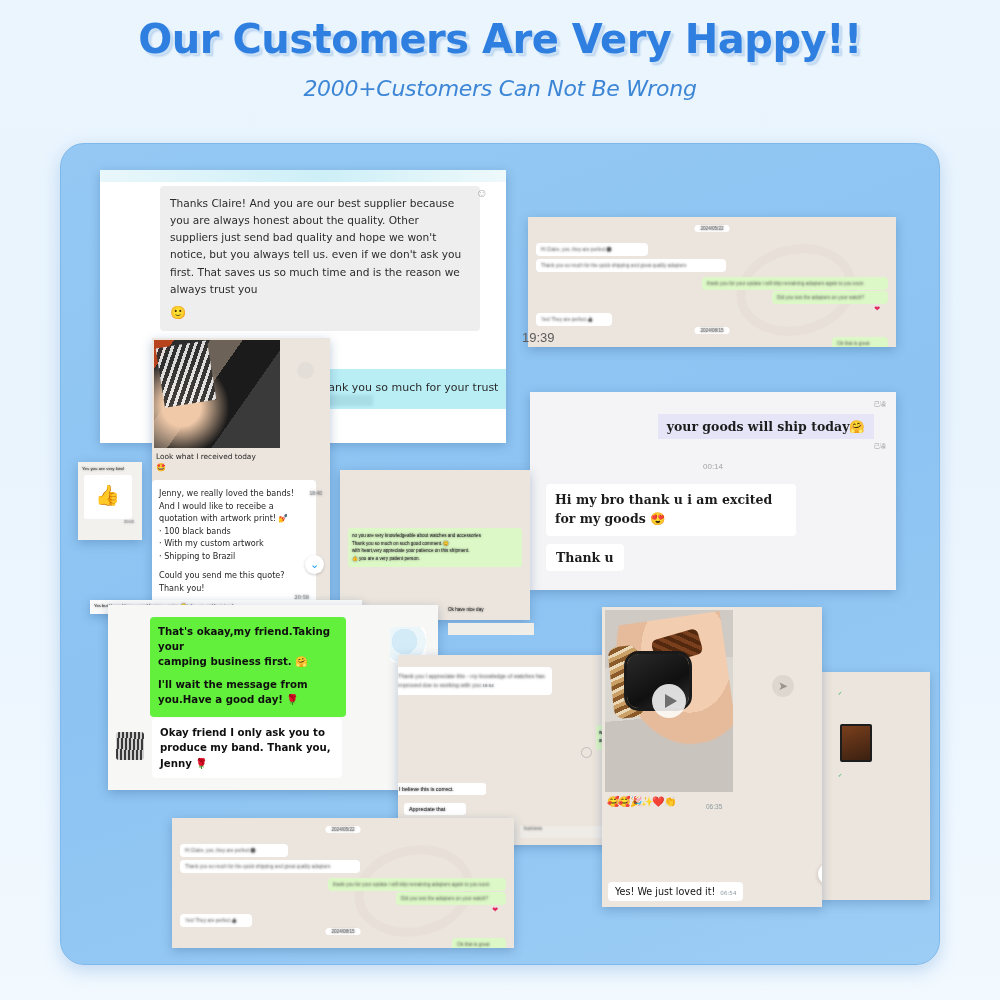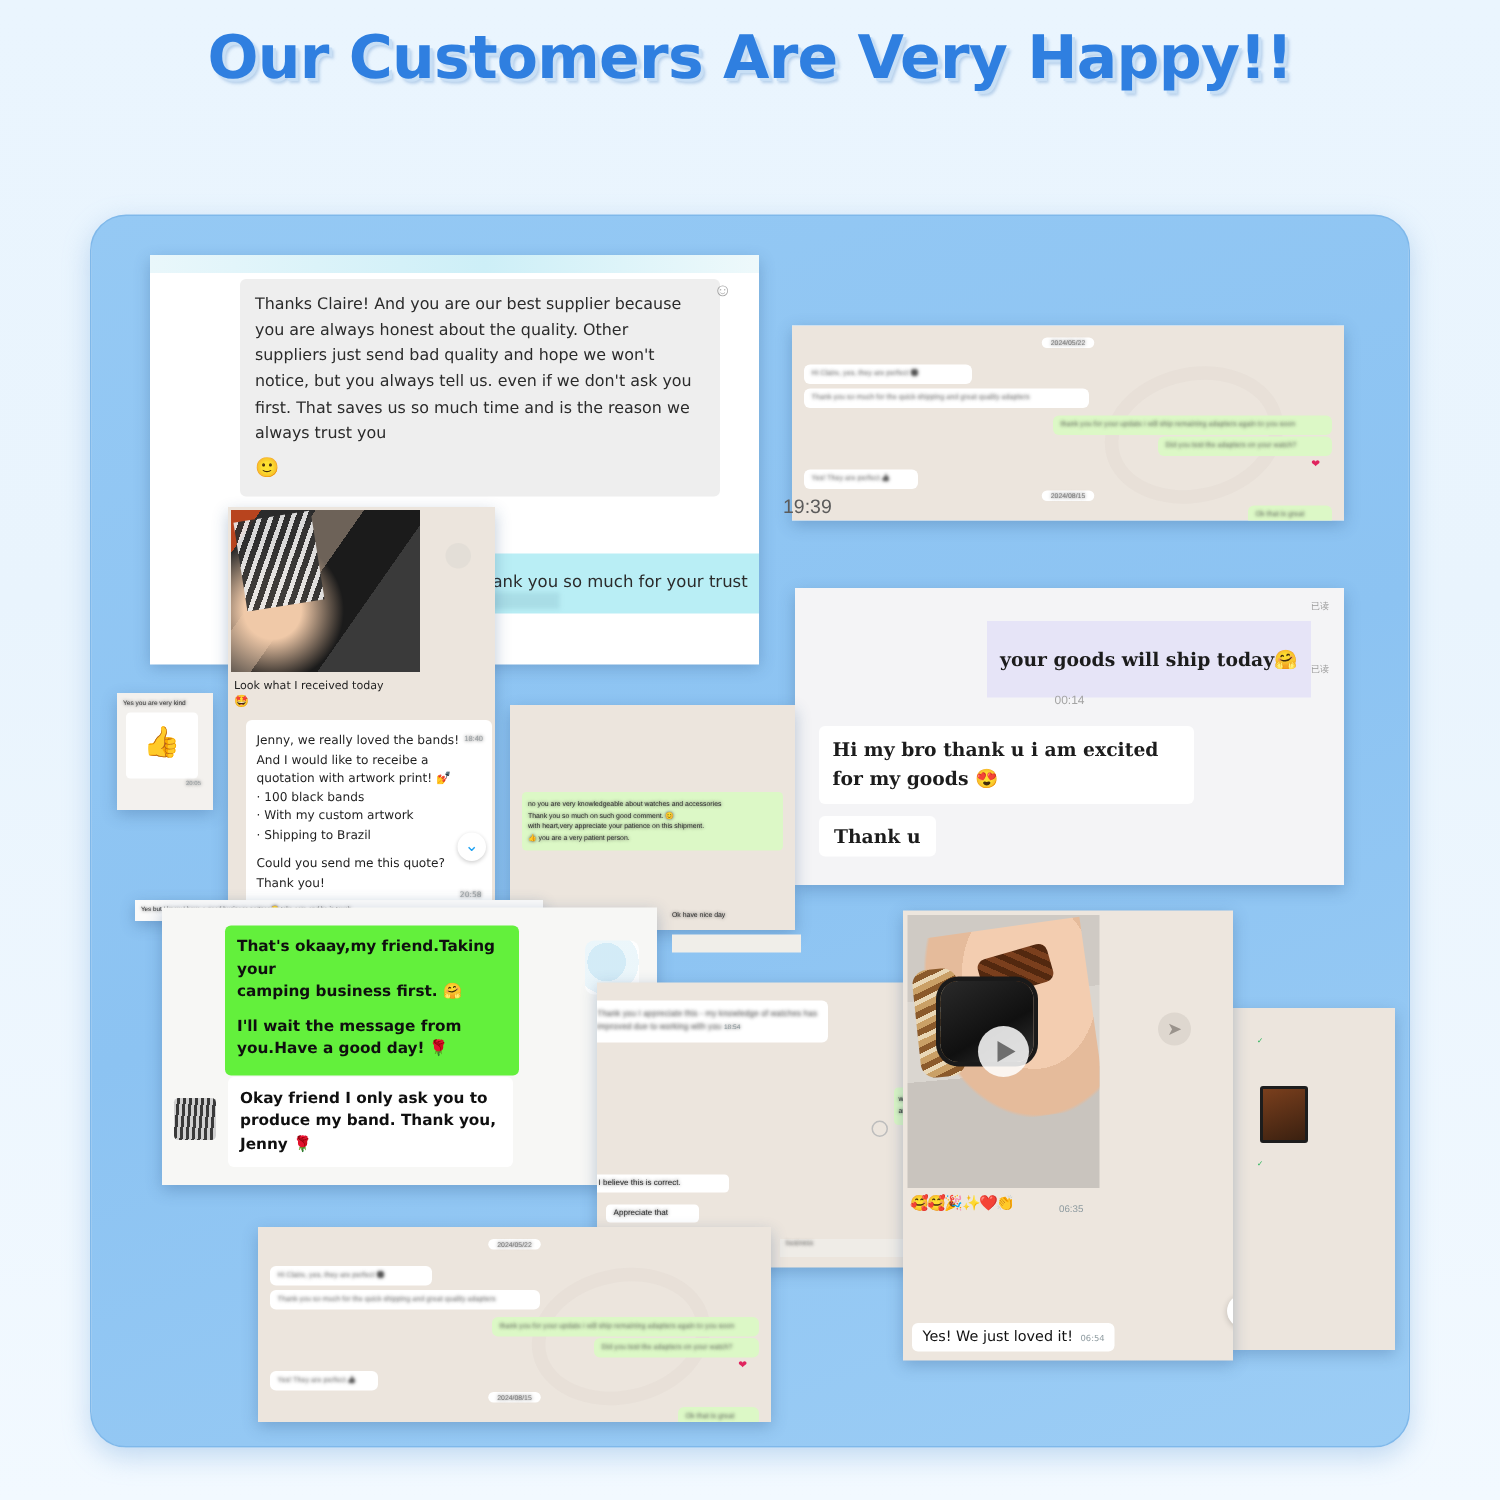--- a/index.html
+++ b/index.html
@@ -111,21 +111,21 @@
   }
   #card-bands .photo::after{
     content:""; position:absolute; left:6px; top:4px; width:52px; height:60px;
     background: repeating-linear-gradient(118deg,#e8e8e8 0 3px,#2f2f2f 3px 7px);
     transform: rotate(-9deg); opacity:.92;
   }
   #card-bands .cap { font-size:7.4px; color:#1f1f1f; padding:4px 0 0 4px; font-family:"DejaVu Sans",sans-serif;}
   #card-bands .emo { font-size:8px; padding:2px 0 0 4px; }
   #card-bands .t1 { position:absolute; right:8px; top:152px; font-size:5px; color:#9aa0a3;}
   #card-bands .req {
-    margin: 8px 0 0 12px; width: 164px; background:#fff; border-radius:4px;
+    margin: 8px 0 0 0; width: 164px; background:#fff; border-radius:4px;
     padding: 7px 7px 6px 7px; font-size:8.1px; line-height:1.55; color:#1f1f1f;
     font-family:"DejaVu Sans", sans-serif;
   }
   #card-bands .t2 { text-align:right; font-size:5px; color:#9aa0a3; }
   #card-bands .arrow {
     position:absolute; right:16px; top:24px; width:17px; height:17px;
     background:#e2ddd6; border-radius:50%; opacity:.85;
   }
   #card-bands .dnarrow{
     position:absolute; right:6px; bottom:36px; width:19px; height:19px;
@@ -143,21 +143,21 @@
   #card-know { left: 340px; top: 470px; width: 190px; height: 150px; background:#ece5dd; }
   #card-know .gwrap { position:absolute; left:8px; top:58px; width:174px; background:#dcf8c6; border-radius:3px; padding:4px 4px 5px 4px;}
   #card-know .ln { font-size:4.6px; color:#2f2f2f; line-height:1.65; }
   #card-know .tail { position:absolute; left:6px; bottom:8px; font-size:4.6px; color:#2f2f2f; }
 
   
   #card-goods { left: 530px; top: 392px; width: 366px; height: 198px; background:#f4f4f6; }
   #card-goods .rd { position:absolute; right:10px; font-size:6px; color:#9b9b9b; }
   #card-goods .pbub {
     position:absolute; right:22px; top:22px; background:#e6e4f7; border-radius:0;
-    padding:18px 9px; font-size:12.5px; color:#1c1c1c;
+    padding:5px 9px; font-size:12.5px; color:#1c1c1c;
     font-family:"DejaVu Serif", serif; font-weight:bold;
   }
   #card-goods .mid { position:absolute; left:0; right:0; top:70px; text-align:center; font-size:8px; color:#a4a4a4;}
   #card-goods .ibub {
     position:absolute; left:16px; top:92px; width:250px; background:#fff; border-radius:4px;
     padding:7px 9px; font-size:12.5px; line-height:1.5; color:#1c1c1c;
     font-family:"DejaVu Serif", serif; font-weight:bold;
   }
   #card-goods .ibub2 {
     position:absolute; left:16px; top:152px; background:#fff; border-radius:4px;
@@ -274,20 +274,21 @@
 
   
   #strip-ok { position:absolute; left:448px; top:623px; width:86px; height:12px; background:#f0eee9;}
   #strip-biz{ position:absolute; left:520px; top:826px; width:84px; height:12px; background:#efece7;}
 </style>
 </head>
 <body>
 
 <div id="header">
   <div id="headline">Our Customers Are Very Happy!!</div>
+  <div id="subhead">2000+Customers Can Not Be Wrong</div>
 </div>
 
 <div id="board"></div>
 
 <div class="card" id="card-adapt1">
   <div class="mini-chat">
     <div class="wm"></div>
     <div class="datechip blurtext" style="top:8px">2024/05/22</div>
     <div class="mb mi blurtext" style="top:26px;width:112px">Hi Claire, yes, they are perfect 😊</div>
     <div class="mb mi blurtext" style="top:42px;width:190px">Thank you so much for the quick shipping and great quality adapters</div>

